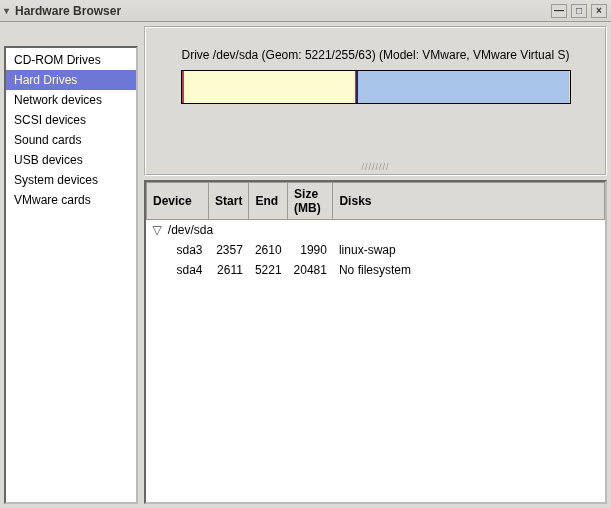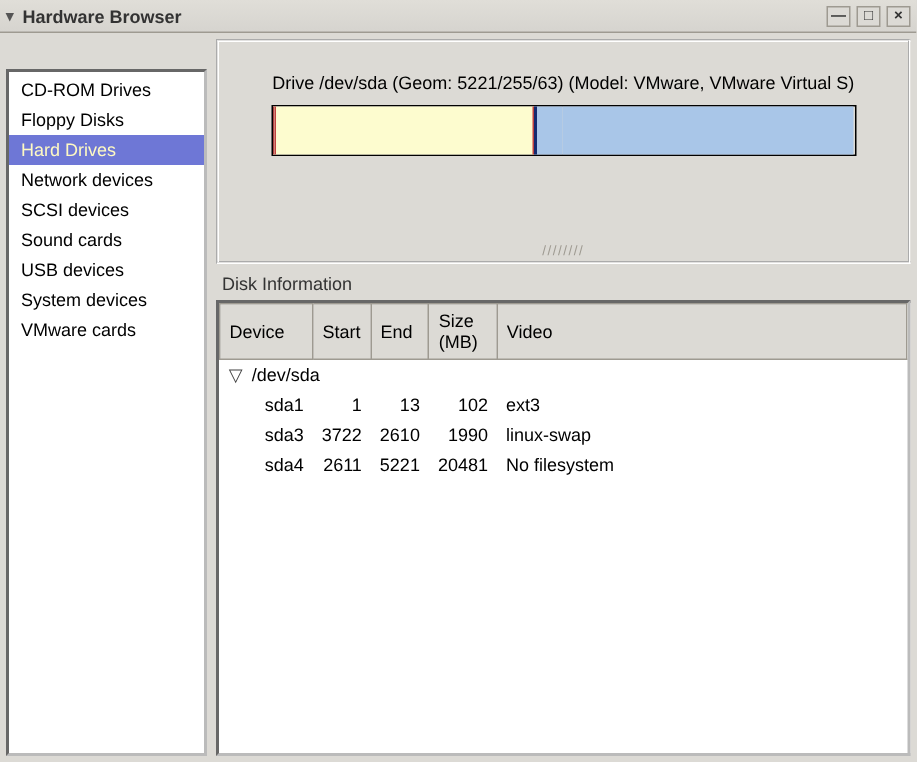--- a/index.html
+++ b/index.html
@@ -43,21 +43,21 @@
     color: #9e9a91; letter-spacing: 1px; font-size: 9px;
   }
   .section-label { color: #333; padding: 2px 4px 0; }
   .tablewrap {
     flex: 1; border: 2px inset #bbb; background: #fff; display: flex; flex-direction: column;
     overflow: hidden;
   }
   table { border-collapse: collapse; width: 100%; }
   thead th {
     background: #dcdad5; border: 1px solid #9e9a91; padding: 4px 6px;
-    text-align: left; font-weight: normal; color: #000;
+    text-align: left; font-weight: bold; color: #000;
   }
   tbody td { padding: 3px 6px; color: #000; white-space: nowrap; }
   tbody tr.selected td { background: #6e77d6; color: #fff; }
   td.num { text-align: right; }
   .tree-toggle { display: inline-block; width: 12px; color: #444; }
   .indent { padding-left: 30px; }
 </style>
 </head>
 <body>
 
@@ -66,21 +66,20 @@
     <span class="menu-arrow">▾</span>
     <span class="title">Hardware Browser</span>
     <span class="wbtn">—</span>
     <span class="wbtn">□</span>
     <span class="wbtn">×</span>
   </div>
 
   <div class="workarea">
     <div class="sidebar" id="sidebar">
         <div class="side-item">CD-ROM Drives</div>
-        <div class="side-item">Floppy Disks</div>
         <div class="side-item selected">Hard Drives</div>
         <div class="side-item">Network devices</div>
         <div class="side-item">SCSI devices</div>
         <div class="side-item">Sound cards</div>
         <div class="side-item">USB devices</div>
         <div class="side-item">System devices</div>
         <div class="side-item">VMware cards</div>
       </div>
 
     <div class="main">
@@ -88,47 +87,39 @@
         <div class="drive-label">Drive /dev/sda (Geom: 5221/255/63) (Model: VMware, VMware Virtual S)</div>
         <div class="partbar" id="partbar">
             <div class="part-seg seg-a" style="flex: 0 0 0.5%; background: rgb(253, 252, 207);"></div>
             <div class="part-seg seg-b" style="flex: 0 0 44.5%; background: rgb(253, 252, 207);"></div>
             <div class="part-seg seg-c" style="flex: 0 0 5%; background: rgb(169, 198, 232);"></div>
             <div class="part-seg seg-d" style="flex: 0 0 50%; background: rgb(169, 198, 232);"></div>
           </div>
         <div class="resize-grip">////////</div>
       </div>
 
-      <div class="section-label">Disk Information</div>
 
       <div class="tablewrap">
         <table>
           <thead>
             <tr>
               <th>Device</th>
               <th>Start</th>
               <th>End</th>
               <th>Size (MB)</th>
-              <th style="width:60%">Video</th>
+              <th style="width:60%">Disks</th>
             </tr>
           </thead>
           <tbody id="disk-tbody">
               <tr>
                 <td colspan="5"><span class="tree-toggle">▽</span> <span>/dev/sda</span></td>
               </tr>
               <tr>
-                <td class="indent">sda1</td>
-                <td class="num">1</td>
-                <td class="num">13</td>
-                <td class="num">102</td>
-                <td>ext3</td>
-              </tr>
-              <tr>
                 <td class="indent">sda3</td>
-                <td class="num">3722</td>
+                <td class="num">2357</td>
                 <td class="num">2610</td>
                 <td class="num">1990</td>
                 <td>linux-swap</td>
               </tr>
               <tr>
                 <td class="indent">sda4</td>
                 <td class="num">2611</td>
                 <td class="num">5221</td>
                 <td class="num">20481</td>
                 <td>No filesystem</td>

